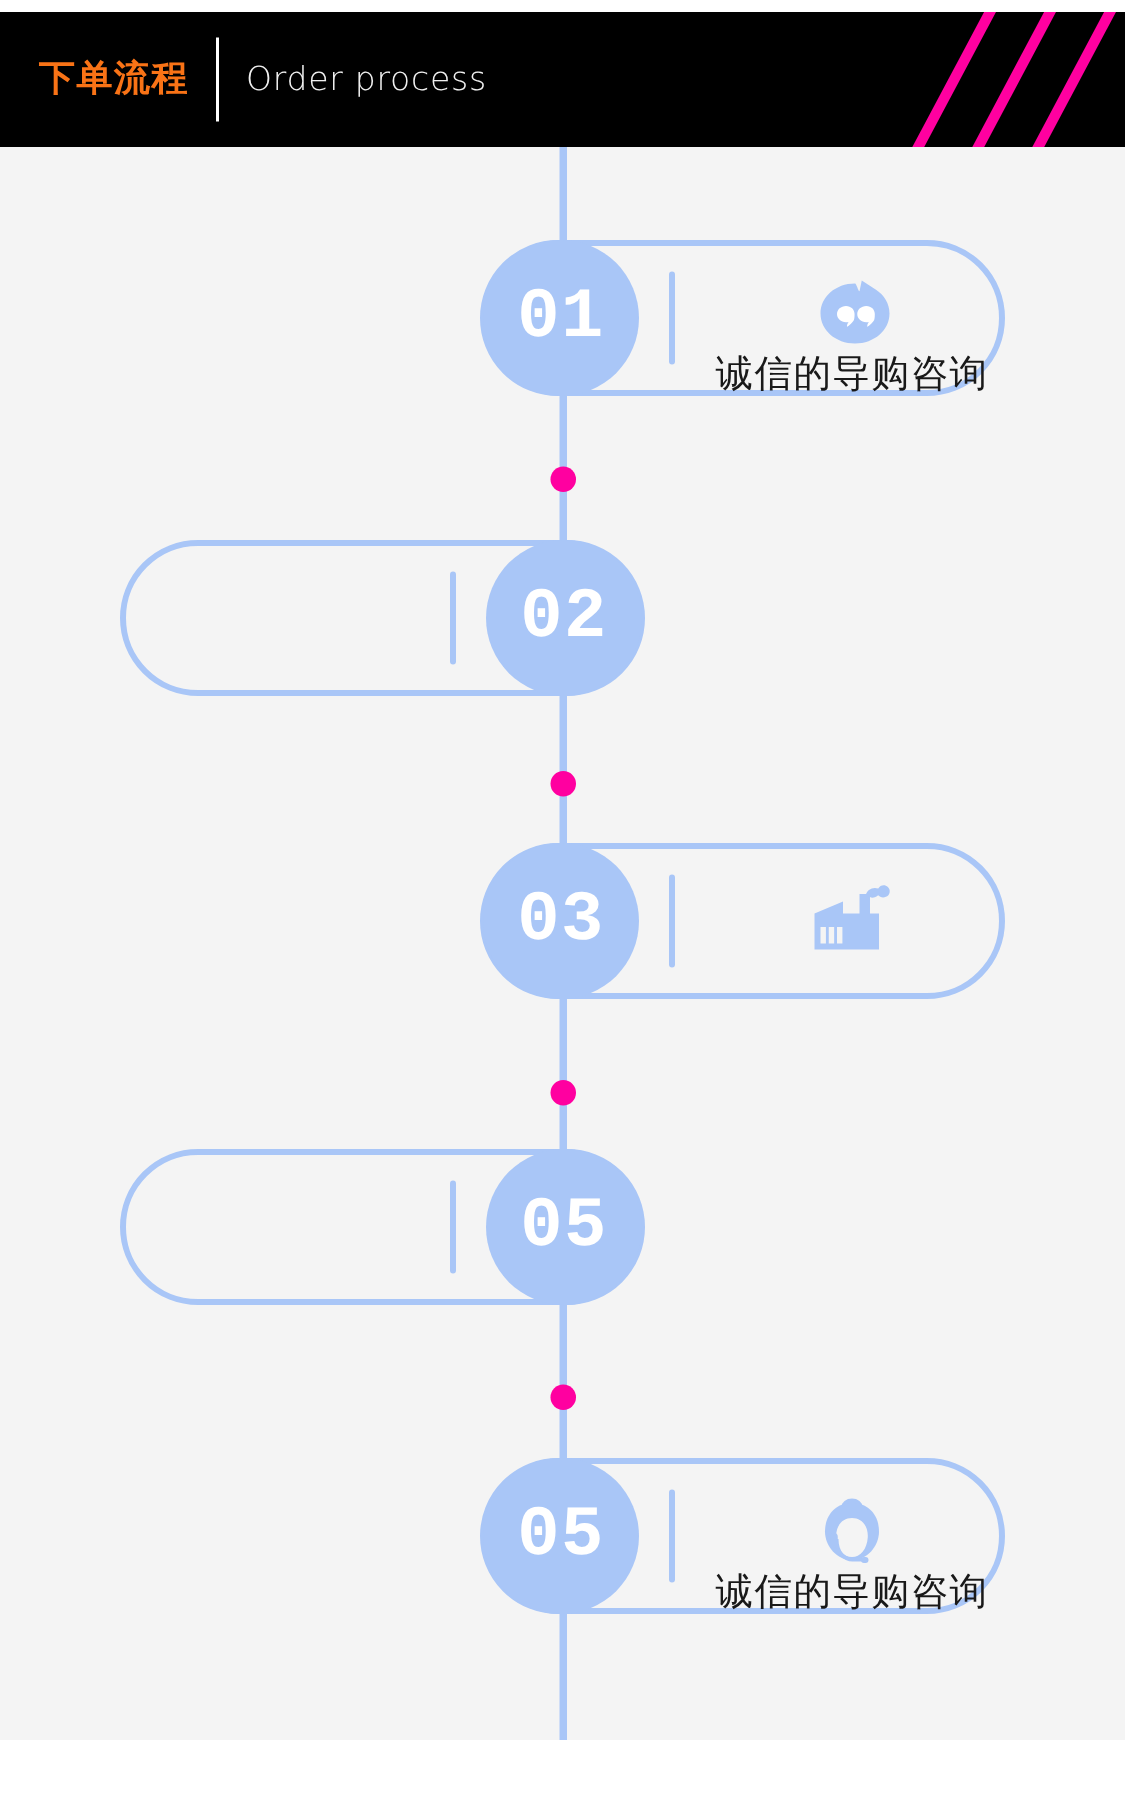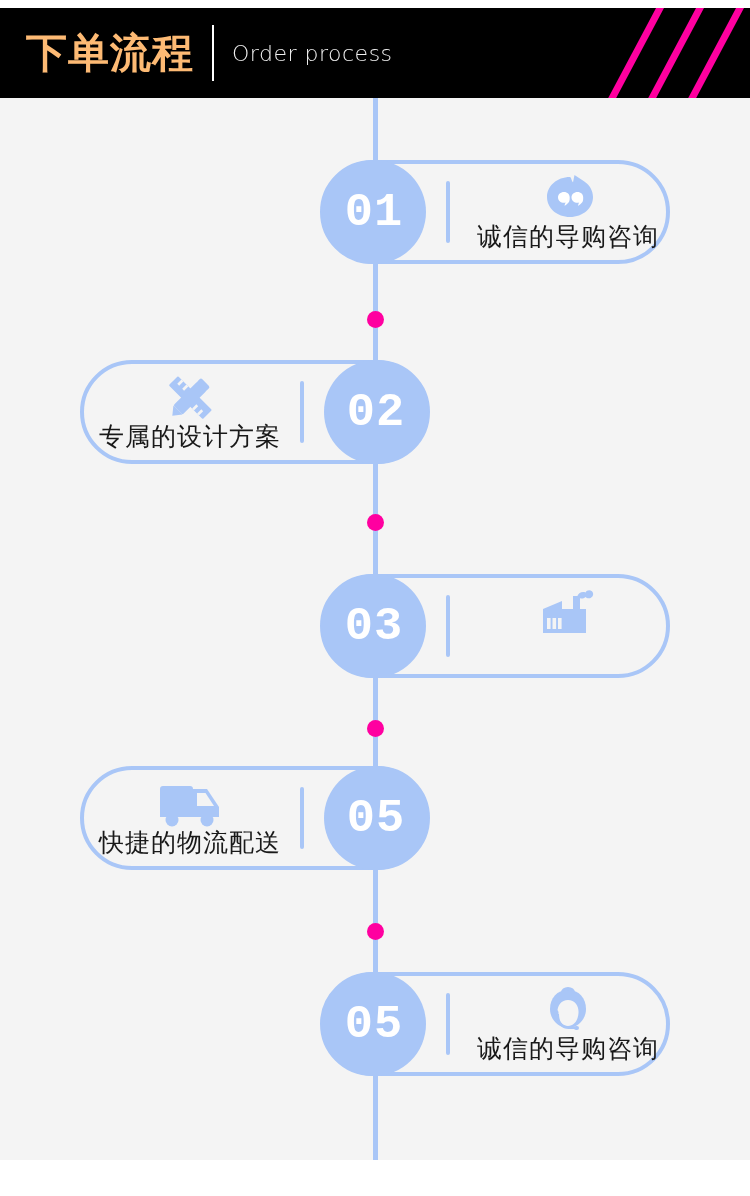--- a/index.html
+++ b/index.html
@@ -31,22 +31,22 @@
   }
   .header-inner {
     position: absolute;
     left: 26px;
     top: 0;
     height: 90px;
     display: flex;
     align-items: center;
   }
   .header-title-cn {
-    color: #fdba74;
-    font-size: 41px;
+    color: #f97316;
+    font-size: 24px;
     font-weight: bold;
     letter-spacing: 1px;
     line-height: 1;
     white-space: nowrap;
     font-family: "Liberation Sans", "DejaVu Sans", sans-serif;
   }
   .header-divider {
     width: 2px;
     height: 56px;
     background: #ffffff;
@@ -123,21 +123,21 @@
     border: 4px solid #a9c6f7;
     border-radius: 52px;
     box-sizing: border-box;
     background: transparent;
   }
   .step.right { left: 320px; }
   .step.left  { left: 80px; }
 
   .step.st1 { top: 62px; }
   .step.st2 { top: 262px; }
-  .step.st3 { top: 476px; }
+  .step.st3 { top: 464px; }
   .step.st4 { top: 668px; }
   .step.st5 { top: 874px; }
 
   
   .num-circle {
     position: absolute;
     top: 50%;
     transform: translateY(-50%);
     width: 104px;
     height: 104px;
@@ -176,21 +176,21 @@
   
   .step-body {
     position: absolute;
     top: 0;
     height: 104px;
     width: 212px;
     display: flex;
     flex-direction: column;
     align-items: center;
     justify-content: flex-start;
-    padding-top: 8px;
+    padding-top: 20px;
     box-sizing: border-box;
   }
   .step.right .step-body { left: 138px; }
   .step.left  .step-body { left: 0px; }
 
   .step-icon {
     height: 52px;
     display: flex;
     align-items: center;
     justify-content: center;
@@ -257,46 +257,20 @@
         </div>
         <span class="step-label">诚信的导购咨询</span>
       </div>
     </div>
 
     <div class="step left st2">
       <div class="num-circle">
         <span class="num-text">02</span>
       </div>
       <div class="inner-divider"></div>
-      <div class="step-body">
-        <div class="step-icon">
-          <svg width="58" height="52" viewBox="0 0 58 52">
-            <g fill="#a9c6f7">
-
-              <g transform="rotate(45 29 26)">
-                <rect x="5" y="19" width="48" height="13" rx="1"></rect>
-              </g>
-              <g transform="rotate(45 29 26)" fill="#f4f4f4">
-                <rect x="10" y="19" width="2.6" height="6"></rect>
-                <rect x="17" y="19" width="2.6" height="6"></rect>
-                <rect x="24" y="19" width="2.6" height="6"></rect>
-                <rect x="38" y="26" width="2.6" height="6"></rect>
-                <rect x="45" y="26" width="2.6" height="6"></rect>
-              </g>
-
-              <g transform="rotate(-45 29 26)">
-                <rect x="12" y="19.5" width="34" height="13" rx="1.5"></rect>
-                <path d="M12 19.5 L4 26 L12 32.5 Z"></path>
-                <rect x="44" y="19.5" width="7" height="13" rx="2"></rect>
-              </g>
-            </g>
-          </svg>
-        </div>
-        <span class="step-label">专属的设计方案</span>
-      </div>
     </div>
 
     <div class="step right st3">
       <div class="num-circle">
         <span class="num-text">03</span>
       </div>
       <div class="inner-divider"></div>
       <div class="step-body">
         <div class="step-icon">
           <svg width="62" height="50" viewBox="0 0 62 50">
@@ -319,39 +293,20 @@
           </svg>
         </div>
       </div>
     </div>
 
     <div class="step left st4">
       <div class="num-circle">
         <span class="num-text">05</span>
       </div>
       <div class="inner-divider"></div>
-      <div class="step-body">
-        <div class="step-icon">
-          <svg width="66" height="48" viewBox="0 0 66 48">
-            <g fill="#a9c6f7">
-
-              <rect x="3" y="6" width="33" height="30" rx="3"></rect>
-
-              <path d="M36 9 L50 9 L62 27 L62 36 L36 36 Z"></path>
-
-              <path d="M40 13 L48.5 13 L57 26 L40 26 Z" fill="#f4f4f4"></path>
-
-              <circle cx="15" cy="40" r="6.5"></circle>
-              <circle cx="50" cy="40" r="6.5"></circle>
-              <rect x="3" y="33" width="59" height="4"></rect>
-            </g>
-          </svg>
-        </div>
-        <span class="step-label">快捷的物流配送</span>
-      </div>
     </div>
 
     <div class="step right st5">
       <div class="num-circle">
         <span class="num-text">05</span>
       </div>
       <div class="inner-divider"></div>
       <div class="step-body">
         <div class="step-icon">
           <svg width="54" height="50" viewBox="0 0 54 50">

